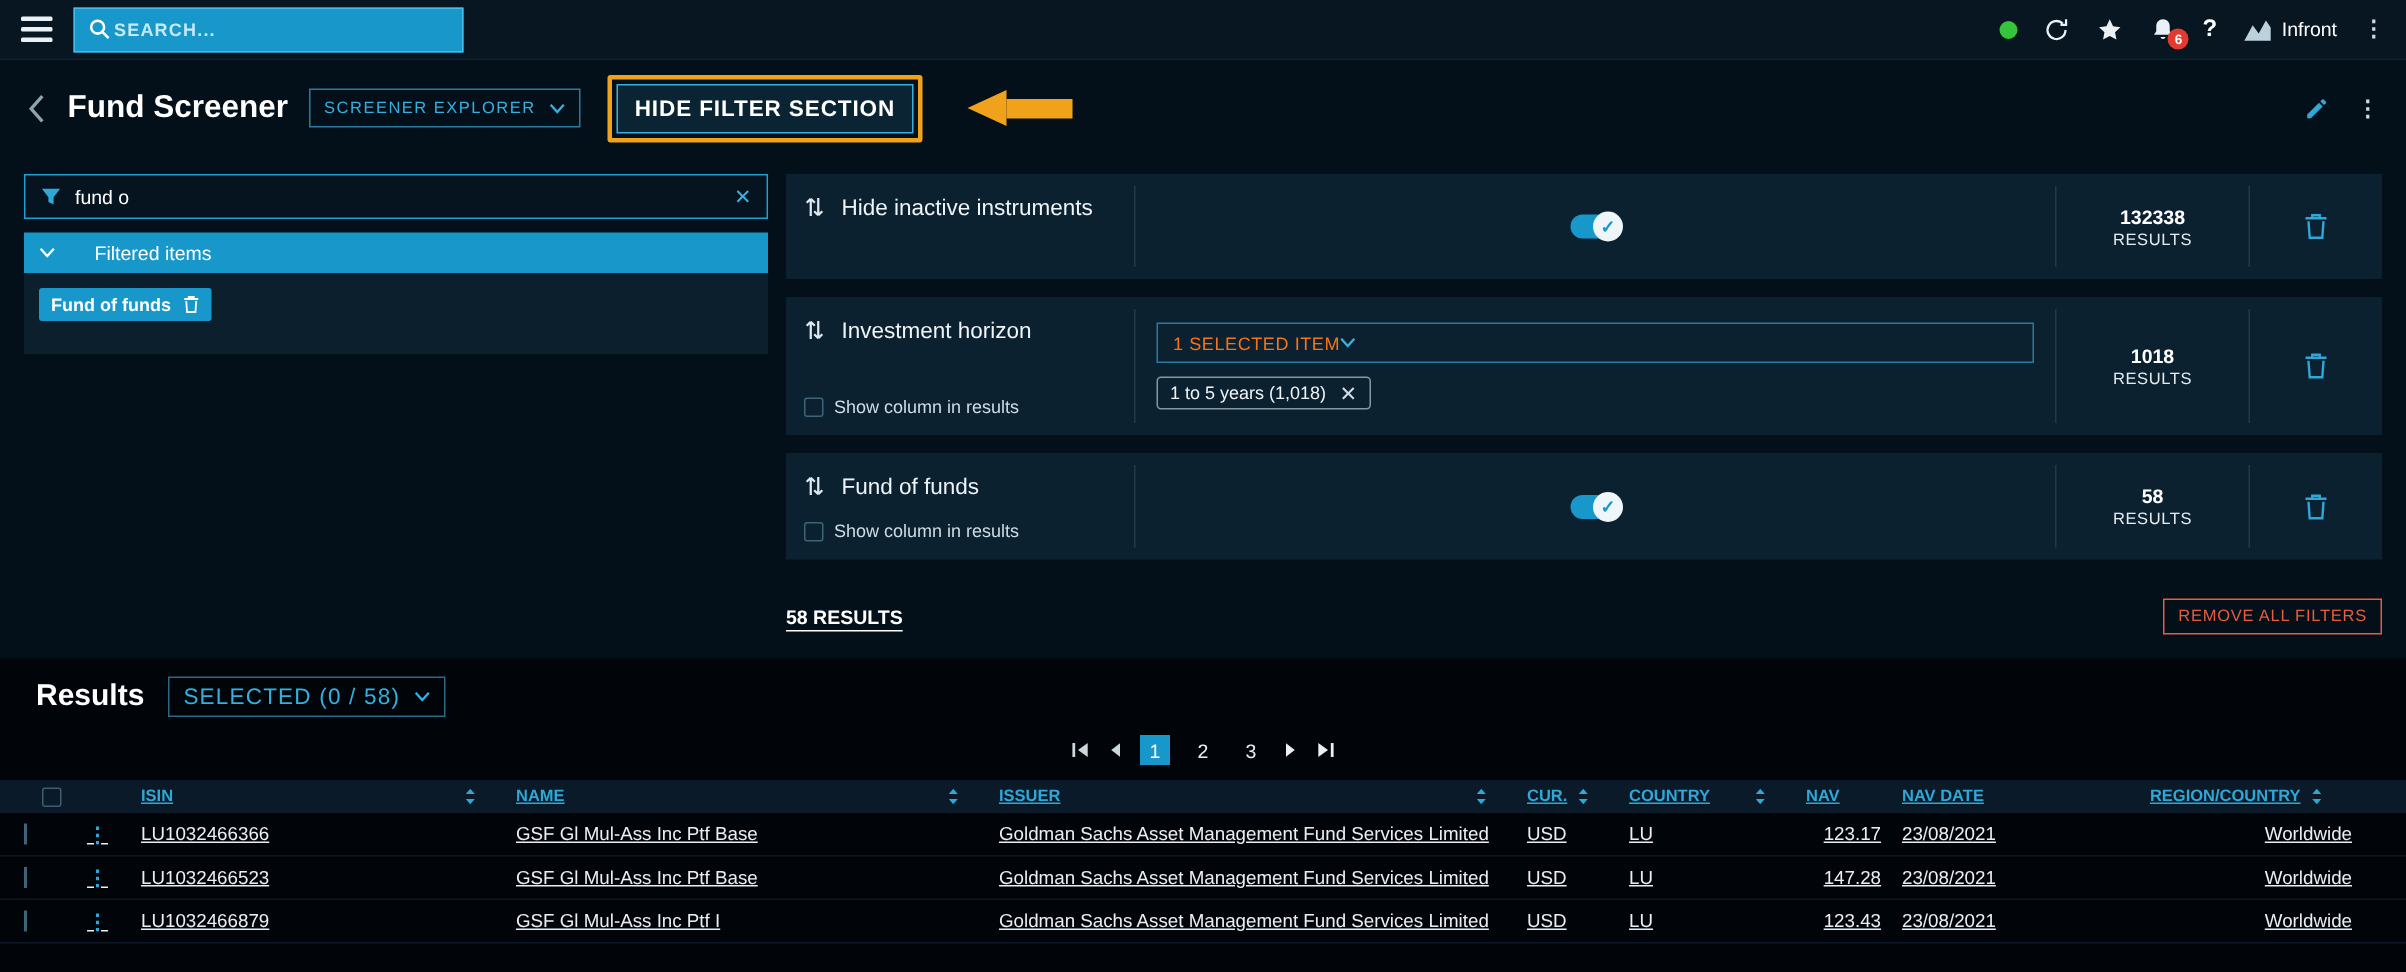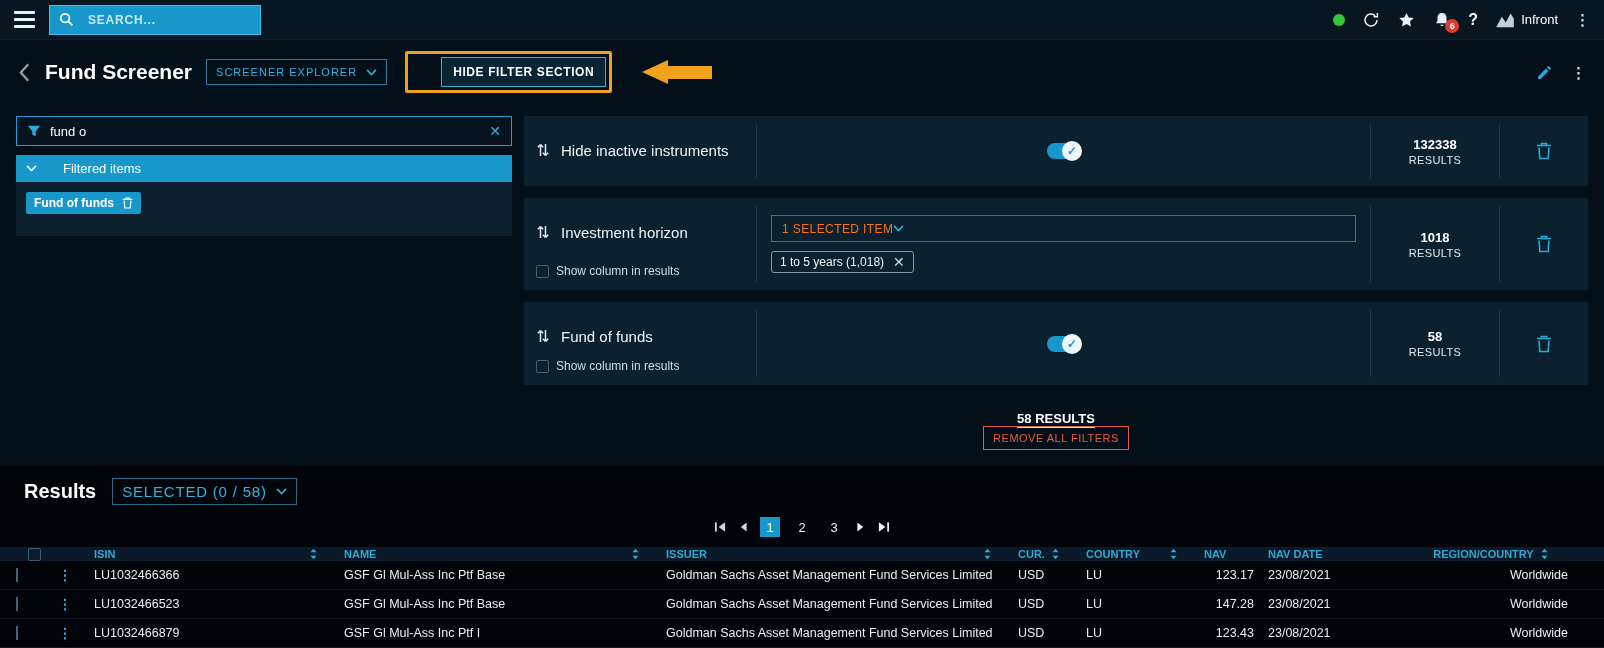--- a/index.html
+++ b/index.html
@@ -7,89 +7,89 @@
   body {
     font-family:"Liberation Sans", sans-serif;
     background:#041019; color:#e9f1f6; overflow:hidden;
   }
   .app { width:1604px; height:648px; display:flex; flex-direction:column; }
 
   
   .topbar { height:40px; flex:none; background:#081622; display:flex; align-items:center; padding:0 14px; gap:10px; border-bottom:1px solid #0d2230; }
   .hamburger { width:21px; display:flex; flex-direction:column; gap:4px; cursor:pointer; }
   .hamburger span { height:3px; background:#e9f1f6; border-radius:1px; }
-  .searchbox { width:212px; height:30px; background:#1898ca; border:1px solid #46bbe8; display:flex; align-items:center; padding:0 9px; gap:14px; margin-left:4px; }
+  .searchbox { width:260px; height:30px; background:#1898ca; border:1px solid #46bbe8; display:flex; align-items:center; padding:0 9px; gap:2px; margin-left:4px; }
   .searchbox input { background:transparent; border:0; outline:0; width:100%; color:#eaf7fd; font:bold 12px "Liberation Sans",sans-serif; letter-spacing:.8px; }
   .searchbox input::placeholder { color:#c6e9f7; }
   .topbar-right { margin-left:auto; display:flex; align-items:center; gap:17px; }
   .dot-green { width:12px; height:12px; border-radius:50%; background:#35c53a; }
   .icon-btn { display:flex; align-items:center; cursor:pointer; }
   .bell-wrap { position:relative; }
   .badge { position:absolute; right:-8px; bottom:-4px; min-width:14px; height:14px; padding:0 3px; background:#e23a2e; color:#fff; border-radius:8px; font-size:9px; font-weight:bold; display:flex; align-items:center; justify-content:center; }
   .help { font-size:16px; font-weight:bold; color:#fff; cursor:pointer; }
   .brand { display:flex; align-items:center; gap:6px; font-size:13px; color:#fff; }
   .kebab-glyph { color:#cfd9e0; font-size:15px; font-weight:bold; line-height:1; cursor:pointer; }
 
   
   .page-header { height:64px; flex:none; display:flex; align-items:center; padding:0 18px; gap:14px; }
   .back-btn { display:flex; align-items:center; cursor:pointer; }
   .page-title { font-size:21px; font-weight:bold; color:#fff; white-space:nowrap; }
   .explorer-select { display:flex; align-items:center; gap:9px; border:1px solid #2b7ba0; color:#33b1e1; font-size:11px; letter-spacing:1px; padding:6px 9px; cursor:pointer; white-space:nowrap; }
   .annotation-box { border:3px solid #f0a21a; border-radius:2px; padding:3px; display:inline-block; margin-left:4px; }
-  .hide-filter-btn { background:#0a2433; border:1px solid #33b1e1; color:#fff; font-weight:bold; font-size:12px; letter-spacing:.6px; padding:7px 11px; cursor:pointer; font-family:inherit; white-space:nowrap;margin-left:30px; }
+  .hide-filter-btn { background:#0a2433; border:1px solid #33b1e1; color:#fff; font-weight:bold; font-size:15px; letter-spacing:.6px; padding:7px 11px; cursor:pointer; font-family:inherit; white-space:nowrap; }
   .annot-arrow { display:flex; align-items:center; margin-left:16px; }
   .annot-arrow .head { width:0; height:0; border-top:12px solid transparent; border-bottom:12px solid transparent; border-right:26px solid #f0a21a; }
   .annot-arrow .shaft { width:44px; height:13px; background:#f0a21a; }
   .header-right { margin-left:auto; display:flex; align-items:center; gap:18px; }
 
   
   .filter-section { flex:none; display:flex; gap:12px; padding:12px 16px 16px; }
   .left-panel { width:496px; flex:none; }
   .fsearch { height:30px; border:1px solid #1e9ed2; background:#05141f; display:flex; align-items:center; gap:9px; padding:0 10px; margin-bottom:9px; }
   .fsearch .val { flex:1; color:#fff; font-size:13px; }
   .clear-x { color:#33b1e1; font-size:14px; cursor:pointer; line-height:1; }
   .filtered-header { height:27px; background:#1898ca; color:#fff; display:flex; align-items:center; gap:26px; padding:0 10px; font-size:13px; cursor:pointer; }
   .chip-area { background:#0b1f2d; min-height:54px; padding:10px; }
   .chip-cyan { display:inline-flex; align-items:center; gap:8px; background:#1898ca; color:#fff; font-size:12px; font-weight:bold; padding:4px 8px; border-radius:2px; cursor:pointer; }
 
   .right-panel { flex:1; display:flex; flex-direction:column; gap:12px; min-width:0; }
   .filter-row { background:#0c2130; display:flex; align-items:stretch; min-height:70px; }
   .filter-row.tall { min-height:92px; }
-  .fr-name-col { width:232px; flex:none; padding:14px 12px 12px; display:flex; flex-direction:column;margin-top:12px; }
+  .fr-name-col { width:232px; flex:none; padding:14px 12px 12px; display:flex; flex-direction:column; }
   .fr-name-line { display:flex; align-items:flex-start; gap:11px; }
   .fr-name { font-size:15px; color:#eef4f8; }
   .show-col { display:flex; align-items:center; gap:7px; margin-top:auto; padding-top:14px; font-size:12px; color:#cfdde6; cursor:pointer; }
   .cbx { width:13px; height:13px; flex:none; border:1px solid #3f6377; border-radius:2px; background:transparent; cursor:pointer; }
   .fr-sep { width:1px; flex:none; background:#23384a; margin:8px 0; }
   .fr-control { flex:1; min-width:0; display:flex; flex-direction:column; justify-content:center; padding:10px 14px; }
   .fr-control.center { align-items:center; }
   .toggle { width:33px; height:16px; background:#1898ca; border-radius:9px; position:relative; cursor:pointer; }
   .toggle .knob { position:absolute; right:-2px; top:-2px; width:20px; height:20px; border-radius:50%; background:#eef6fa; color:#1898ca; font-size:12px; font-weight:bold; display:flex; align-items:center; justify-content:center; }
   .dropdown { height:27px; border:1px solid #2b7ba0; display:flex; align-items:center; justify-content:flex-start; padding:0 10px; color:#f97316; font-size:12px; letter-spacing:.4px; cursor:pointer; }
   .chip-outline { align-self:flex-start; margin-top:9px; display:inline-flex; align-items:center; gap:9px; border:1px solid #8698a2; border-radius:3px; color:#eef4f8; font-size:12px; padding:3px 8px; cursor:pointer; }
   .chip-outline .clear-x { color:#cfdde6; }
   .fr-results { width:128px; flex:none; display:flex; flex-direction:column; align-items:center; justify-content:center; gap:2px; }
   .fr-count { font-size:13px; font-weight:bold; color:#fff; }
   .fr-rlabel { font-size:11px; letter-spacing:.4px; color:#e3ebf1; }
   .fr-trash { width:88px; flex:none; display:flex; align-items:center; justify-content:center; cursor:pointer; }
-  .filter-footer { display:flex; align-items:center; justify-content:space-between; padding-top:14px;flex-direction:column; }
+  .filter-footer { display:flex; align-items:center; justify-content:space-between; padding-top:14px; }
   .summary { font-size:13px; font-weight:bold; color:#fff; text-decoration:underline; text-underline-offset:4px; }
   .remove-all { background:transparent; border:1px solid #e85c3f; color:#e85c3f; font-size:11px; letter-spacing:.5px; padding:5px 9px; cursor:pointer; font-family:inherit; }
 
   
   .results-section { flex:1; background:#010509; padding-top:12px; overflow:hidden; display:flex; flex-direction:column; }
   .results-head { display:flex; align-items:center; gap:16px; padding:0 24px; margin-bottom:6px; }
   .results-title { font-size:20px; font-weight:bold; color:#fff; }
   .selected-select { display:flex; align-items:center; gap:9px; border:1px solid #2b6a85; color:#33b1e1; font-size:15px; letter-spacing:.8px; padding:4px 9px; cursor:pointer; }
   .pagination { display:flex; align-items:center; justify-content:center; gap:12px; margin:6px 0 10px; }
   .pg-icon { display:flex; align-items:center; cursor:pointer; }
   .pg-num { min-width:20px; height:20px; display:flex; align-items:center; justify-content:center; font-size:13px; color:#e9f1f6; cursor:pointer; padding:0 4px; }
   .pg-num.active { background:#1898ca; color:#fff; }
 
-  .tgrid { display:grid; grid-template-columns:46px 36px 250px 322px 352px 68px 118px 62px 126px 1fr; align-items:center; }
+  .tgrid { display:grid; grid-template-columns:46px 36px 250px 322px 352px 68px 118px 62px 126px 1fr; align-items:center;text-decoration:underline; }
   .thead { background:#0a1a28; height:22px; color:#2fa8d8; font-size:11px; font-weight:bold; }
   .hcell { display:flex; align-items:center; padding-left:12px; white-space:nowrap; }
   .hcell.sortable { justify-content:space-between; padding-right:14px; }
   .hcell.r { padding-right:0; }
   .hcell.r-ico { justify-content:center; gap:6px; padding-right:14px; }
   .hcell .cbx { margin-left:16px; border-color:#3f5d70; }
   .trow { height:29px; border-bottom:1px solid #0d1824; font-size:12.5px; color:#e9eff4; }
   .cell { padding-left:12px; white-space:nowrap; overflow:hidden; text-overflow:ellipsis; }
   .cell.c-check { padding-left:16px; }
   .cell.c-kebab { color:#2fa8d8; font-weight:bold; font-size:14px; cursor:pointer; }

